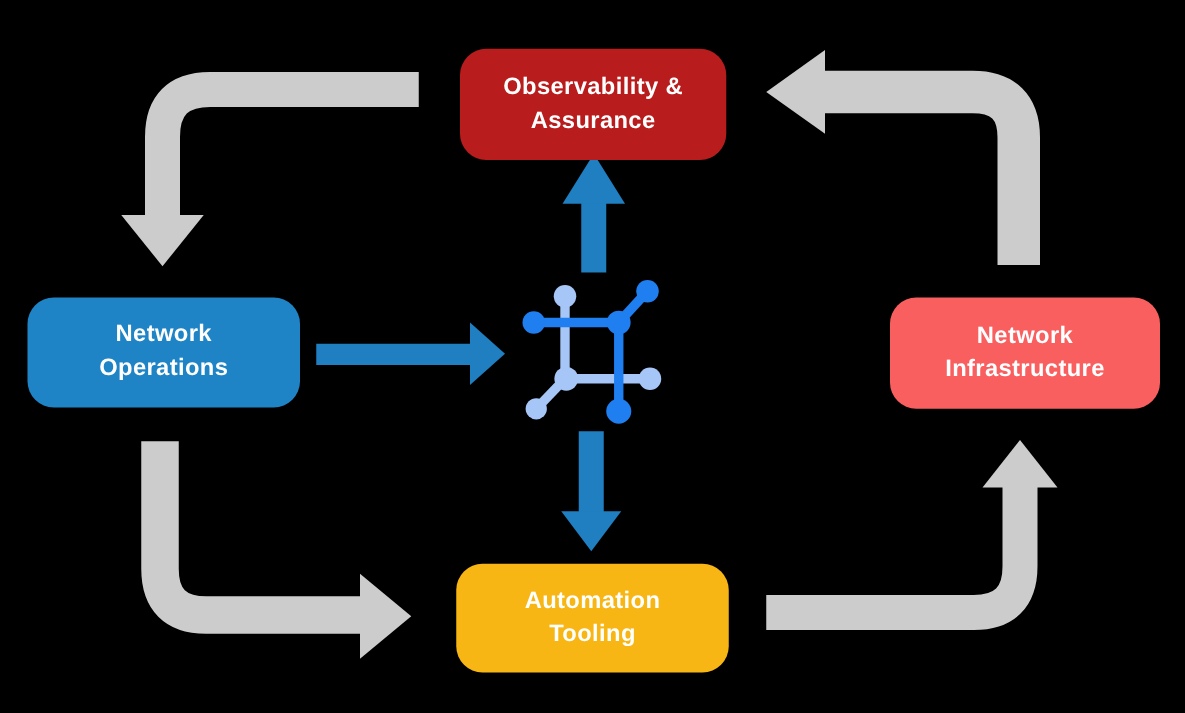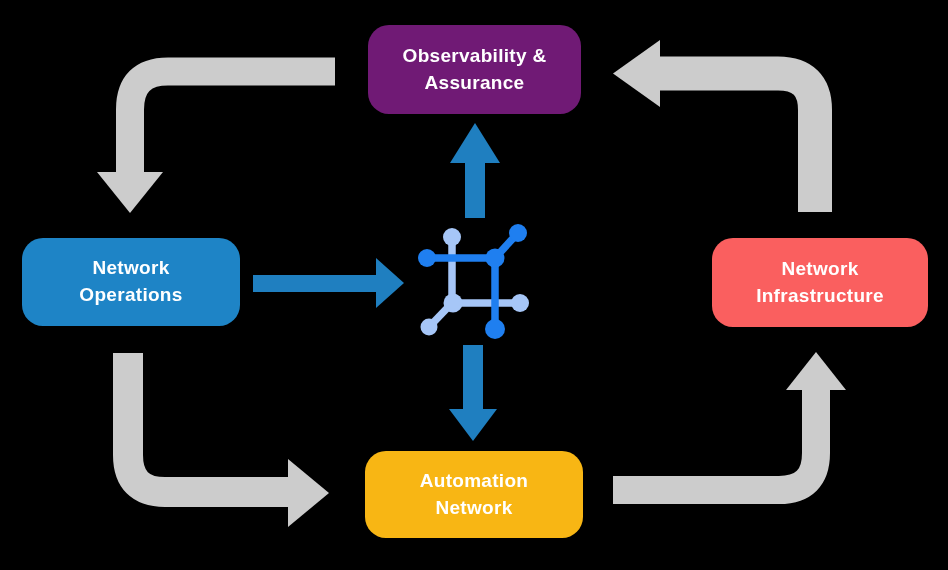--- a/index.html
+++ b/index.html
@@ -99,33 +99,33 @@
         <path class="shaft" d="M495,258 L495,328" stroke-width="7.5"></path>
         <path class="shaft" d="M495,258 L517,234" stroke-width="7.5"></path>
         <circle class="head" cx="427" cy="258" r="9"></circle>
         <circle class="head" cx="518" cy="233" r="9"></circle>
         <circle class="head" cx="495" cy="258" r="9.5"></circle>
         <circle class="head" cx="495" cy="329" r="10"></circle>
       </g>
     </g>
   </svg>
 
-  <div class="node node-observability" style="background: #701a75;">
+  <div class="node node-observability" style="background: #b91c1c; margin-top: 14px;">
     <span class="label">Observability &amp;
 Assurance</span>
   </div>
 
   <div class="node node-operations" style="background: rgb(30, 132, 198);">
     <span class="label">Network
 Operations</span>
   </div>
 
   <div class="node node-infrastructure" style="background: rgb(250, 95, 95);">
     <span class="label">Network
 Infrastructure</span>
   </div>
 
   <div class="node node-tooling" style="background: rgb(248, 182, 20);">
     <span class="label">Automation
-Network</span>
+Tooling</span>
   </div>
 
 </div>
 
 </body></html>

